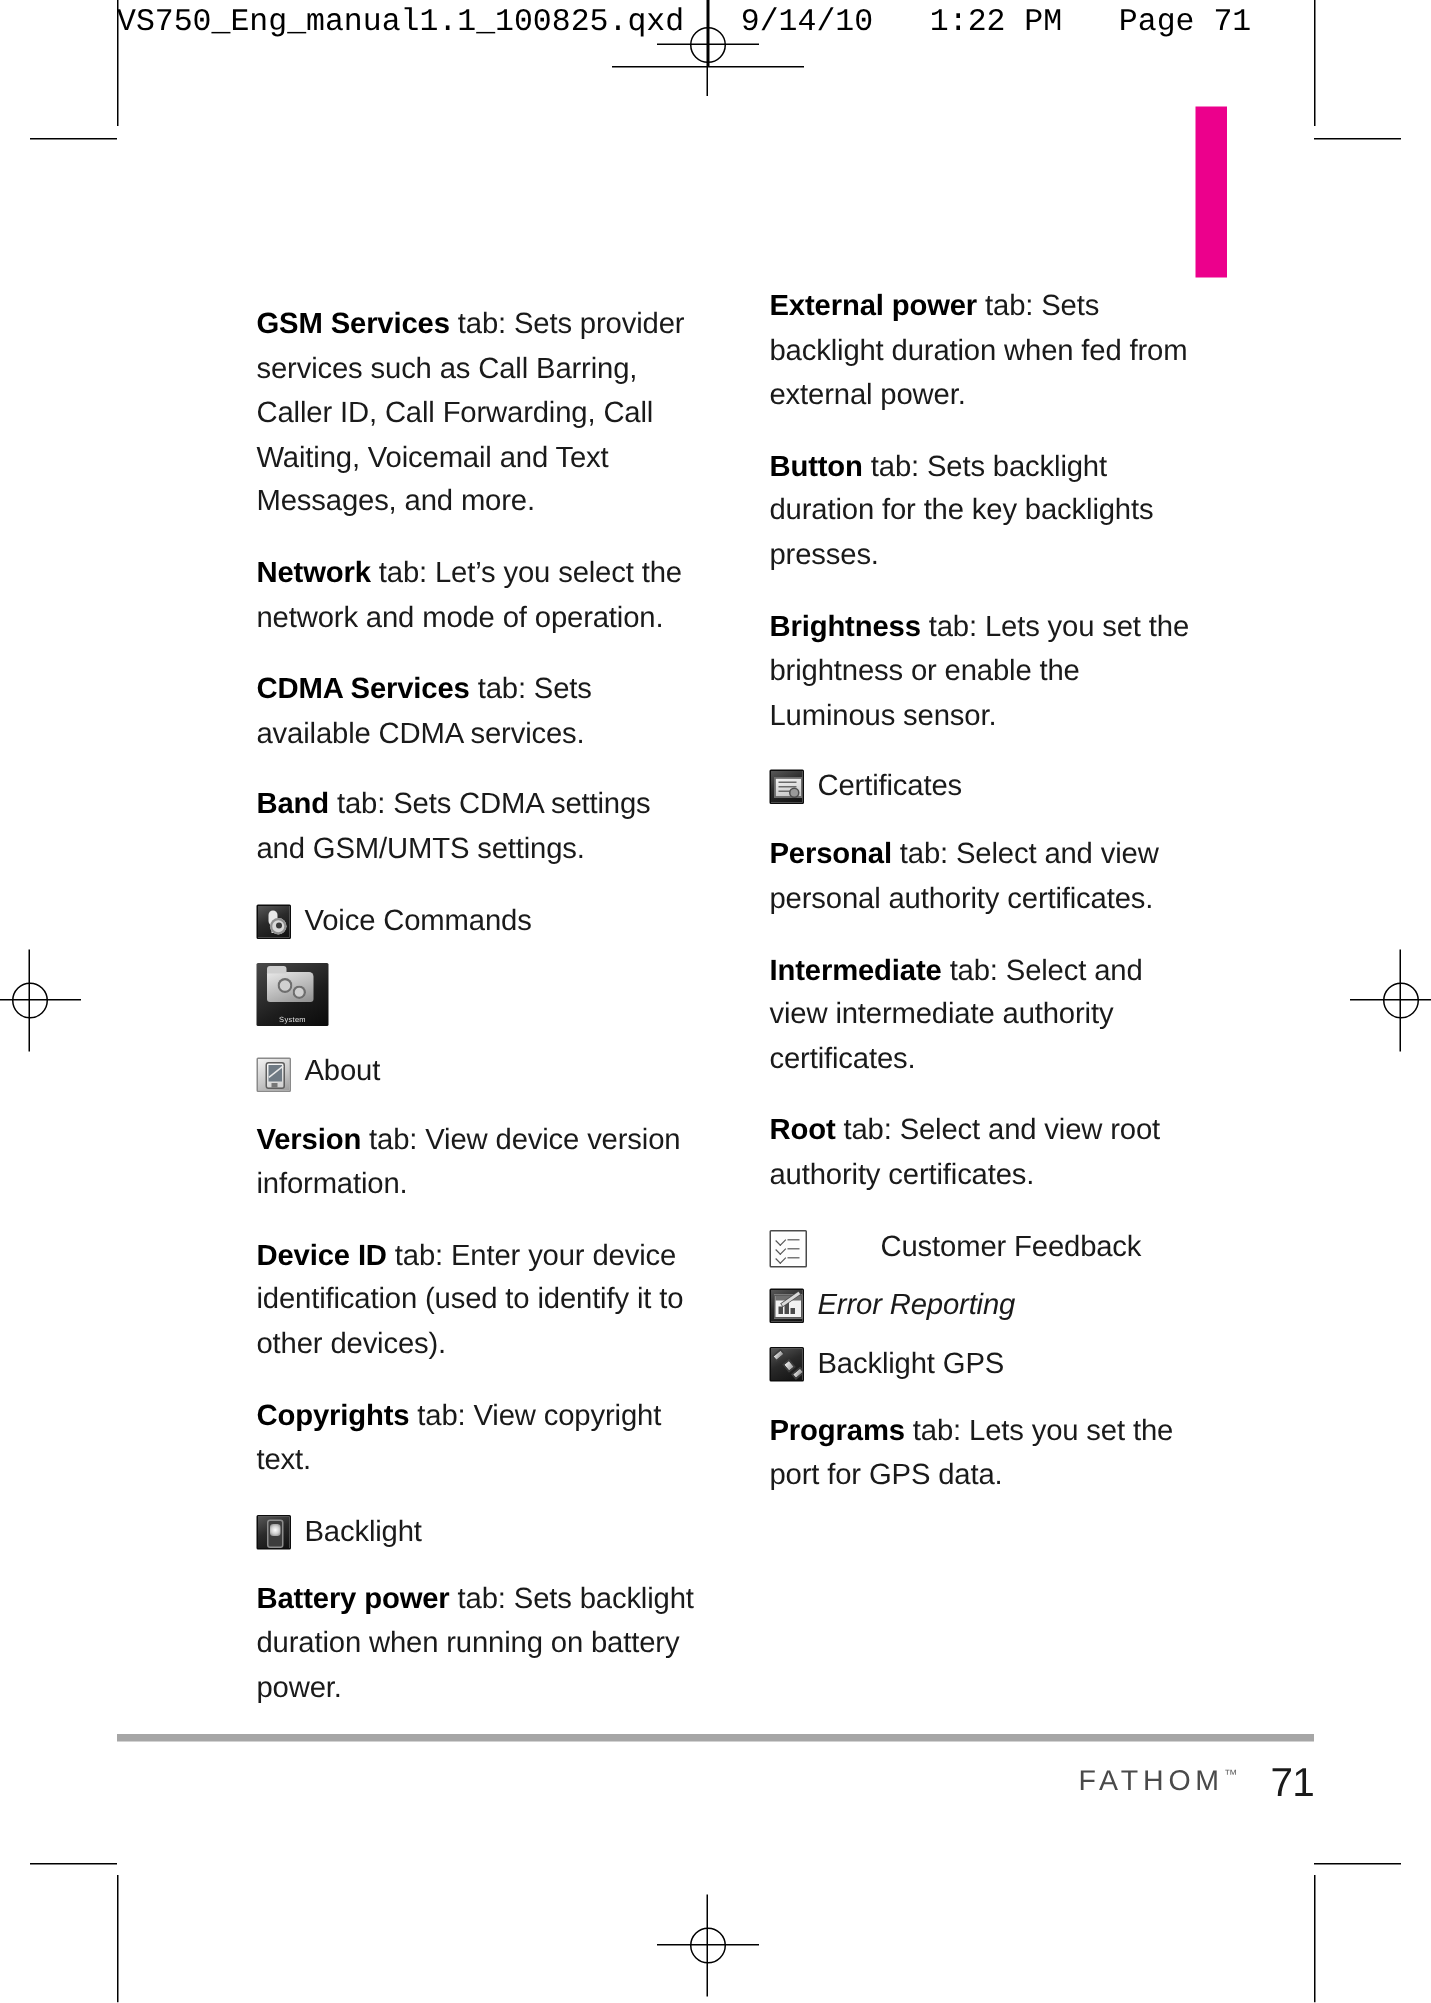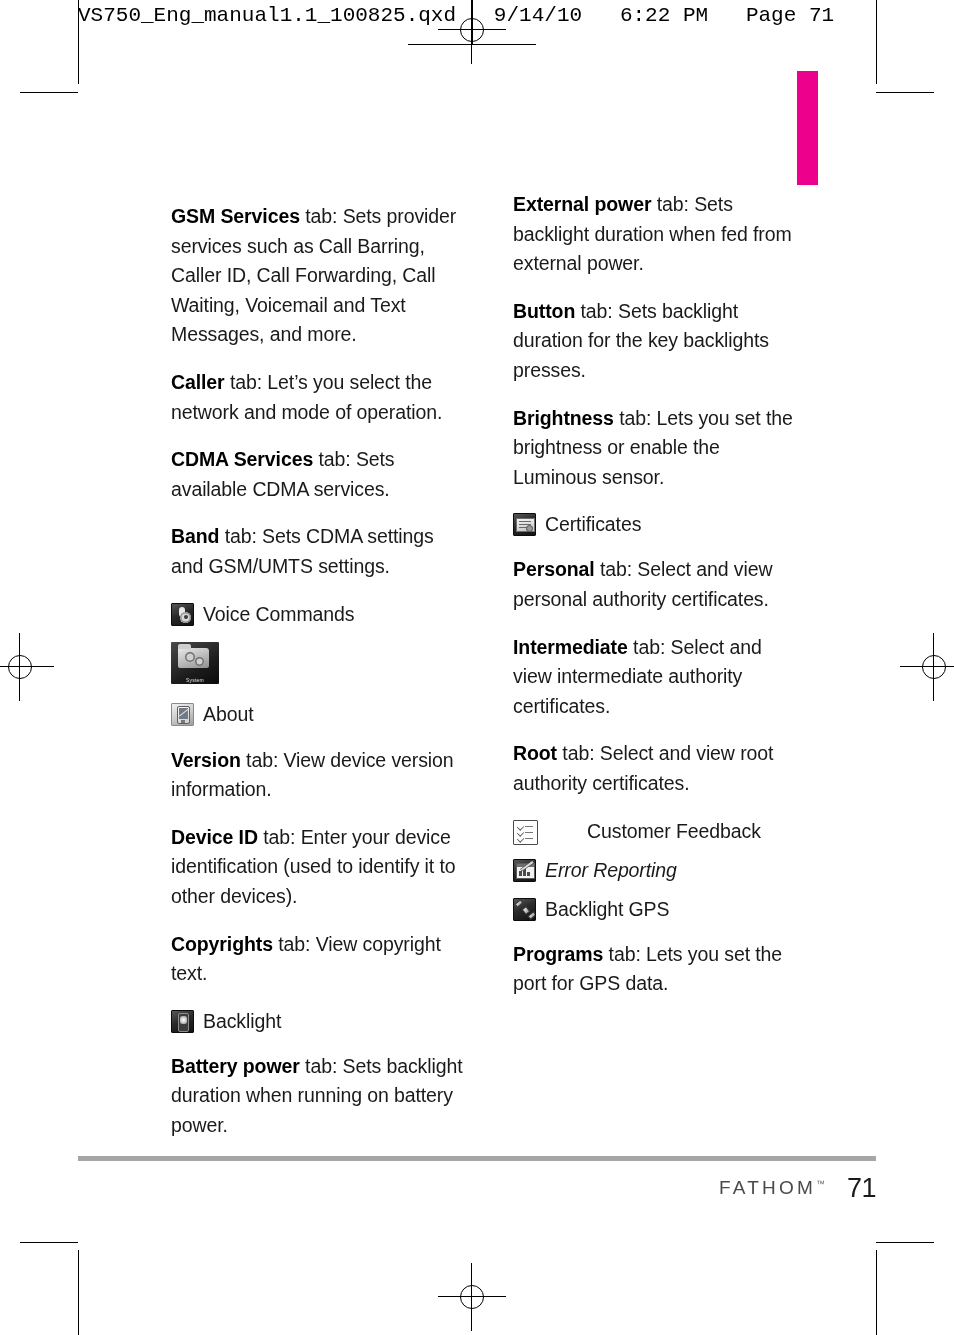--- a/index.html
+++ b/index.html
@@ -411,34 +411,34 @@
 </div>
 <div class="reg" style="left:452px; top:10px;">
   <span class="ring"></span>
 </div>
 
 <div class="mark mark-v" style="left:78px;  top:0px; height:60px;"></div>
 <div class="mark mark-v" style="left:876px; top:0px; height:60px;"></div>
 <div class="mark mark-v" style="left:78px;  top:1274px; height:61px;"></div>
 <div class="mark mark-v" style="left:876px; top:1274px; height:61px;"></div>
 
-<div class="slug">VS750_Eng_manual1.1_100825.qxd   9/14/10   6:22 PM   Page 71</div>
+<div class="slug">VS750_Eng_manual1.1_100825.qxd   9/14/10   1:22 PM   Page 71</div>
 
 <div class="tab-marker" style="background: rgb(236, 0, 140);"></div>
 
 <div class="page">
 
   <div class="col col-left">
 
     <p class="para">
       <span class="term">GSM Services</span><span> tab: Sets provider services such as Call Barring, Caller ID, Call Forwarding, Call Waiting, Voicemail and Text Messages, and more.</span>
     </p>
 
     <p class="para">
-      <span class="term">Caller</span><span> tab: Let’s you select the network and mode of operation.</span>
+      <span class="term">Network</span><span> tab: Let’s you select the network and mode of operation.</span>
     </p>
 
     <p class="para">
       <span class="term">CDMA Services</span><span> tab: Sets available CDMA services.</span>
     </p>
 
     <p class="para">
       <span class="term">Band</span><span> tab: Sets CDMA settings and GSM/UMTS settings.</span>
     </p>
 
@@ -453,21 +453,21 @@
 
     <div class="icon-row" style="margin-bottom:16px;">
       <span class="icon-box ic-system">
         <i class="folder"></i>
           <i class="g1"></i>
           <i class="g2"></i>
         <span class="cap">System</span>
       </span>
     </div>
 
-    <div class="icon-row" style="margin-bottom:18px;">
+    <div class="icon-row" style="margin-bottom:18px;align-items:flex-end;">
       <span class="icon-box ic-light ic-about">
         <i class="dev"></i>
           <i class="scr"></i>
           <i class="btn"></i>
       </span>
       <span class="ilabel">About</span>
     </div>
 
     <p class="para">
       <span class="term">Version</span><span> tab: View device version information.</span>

